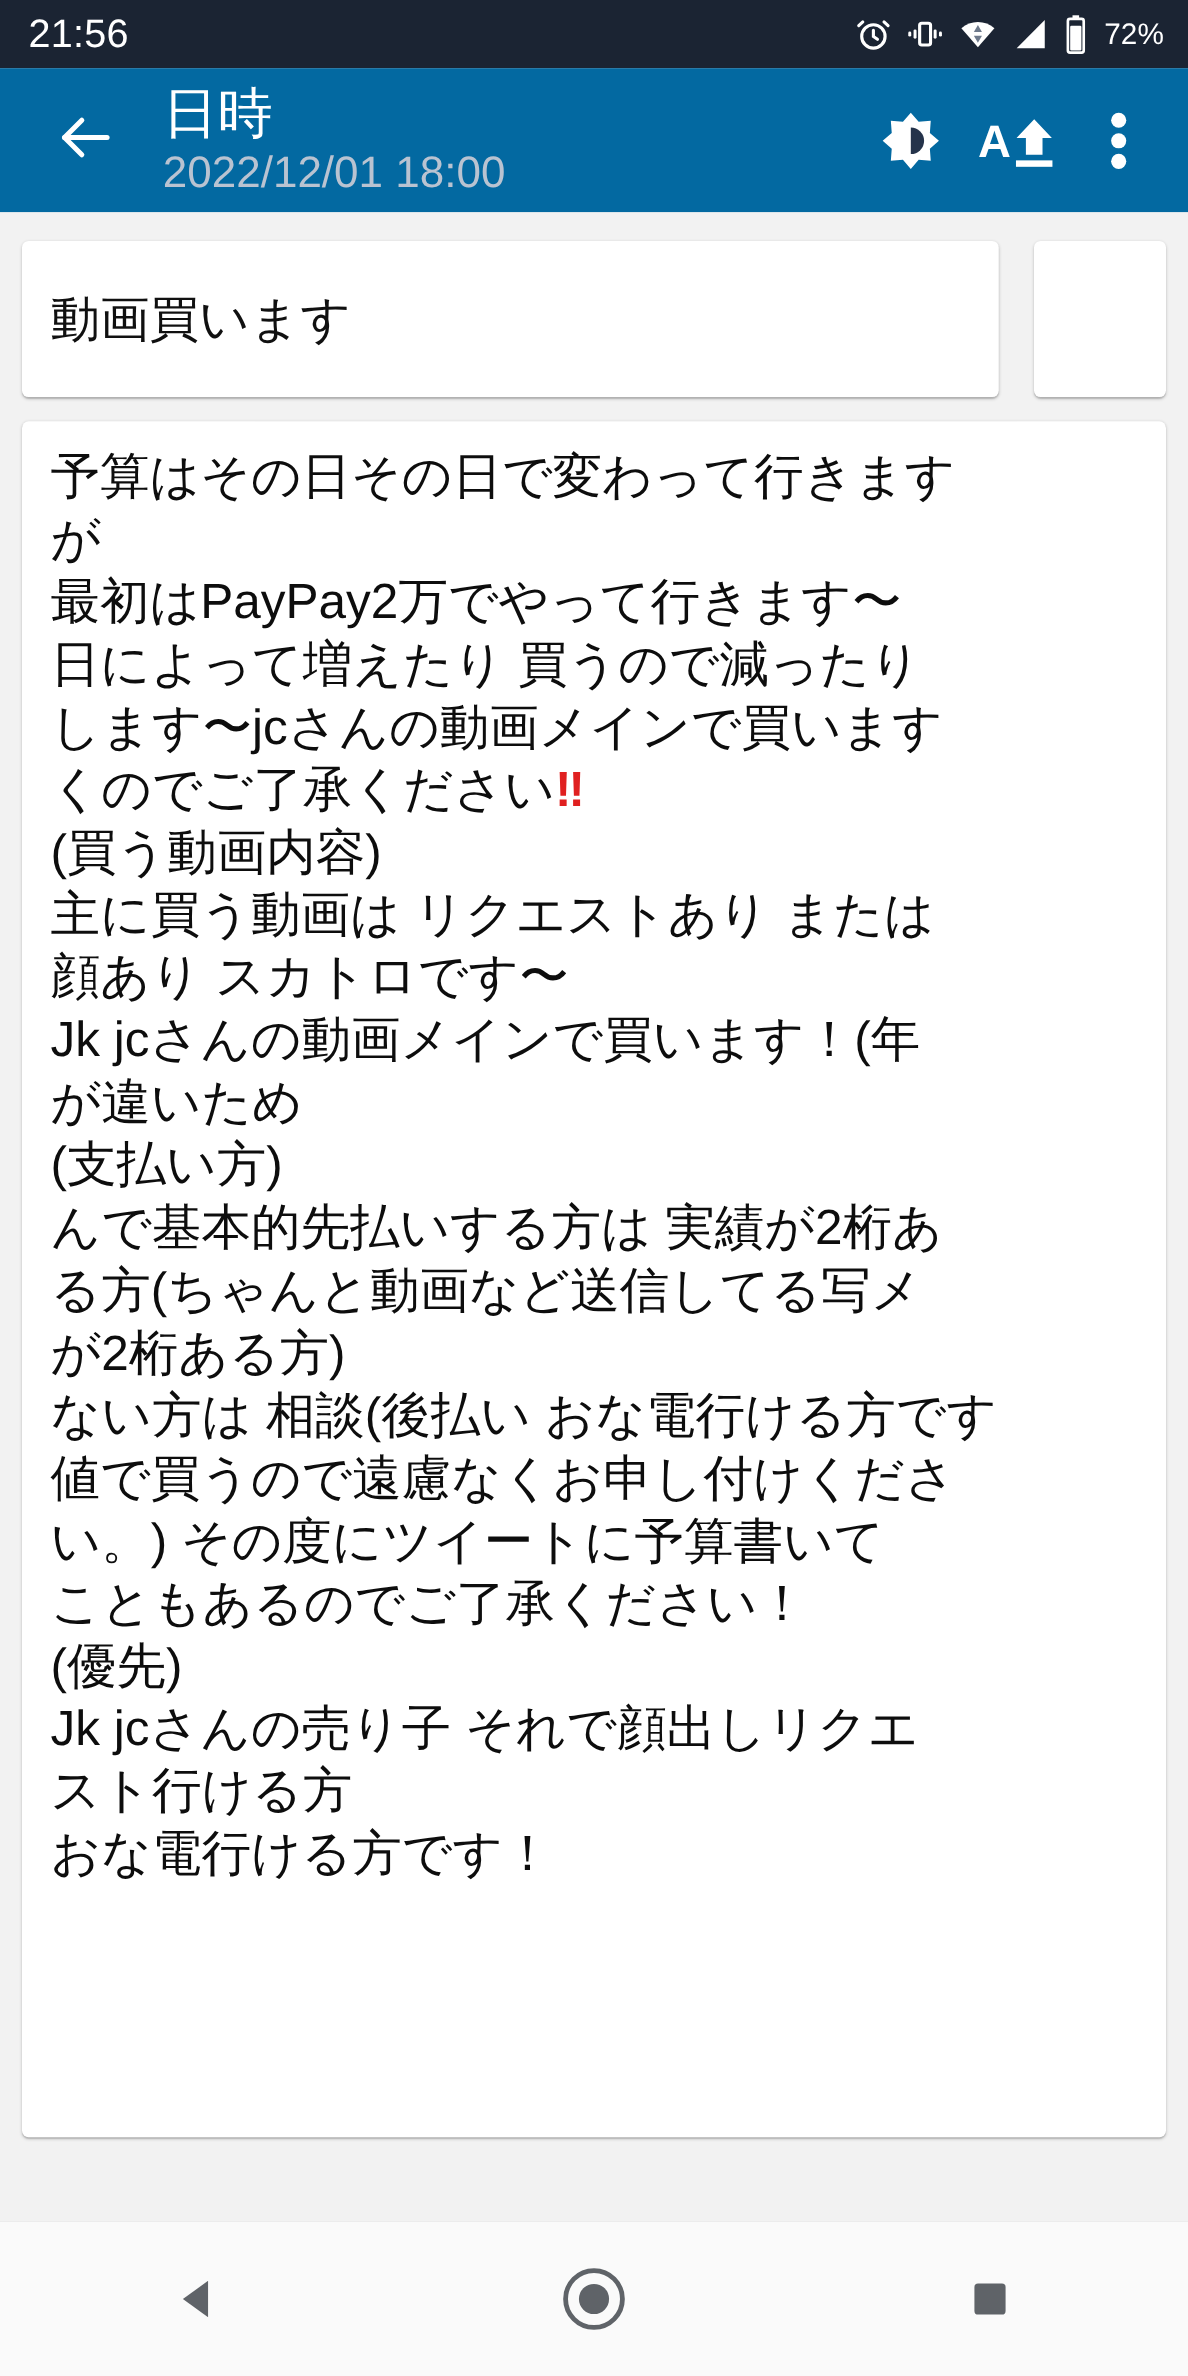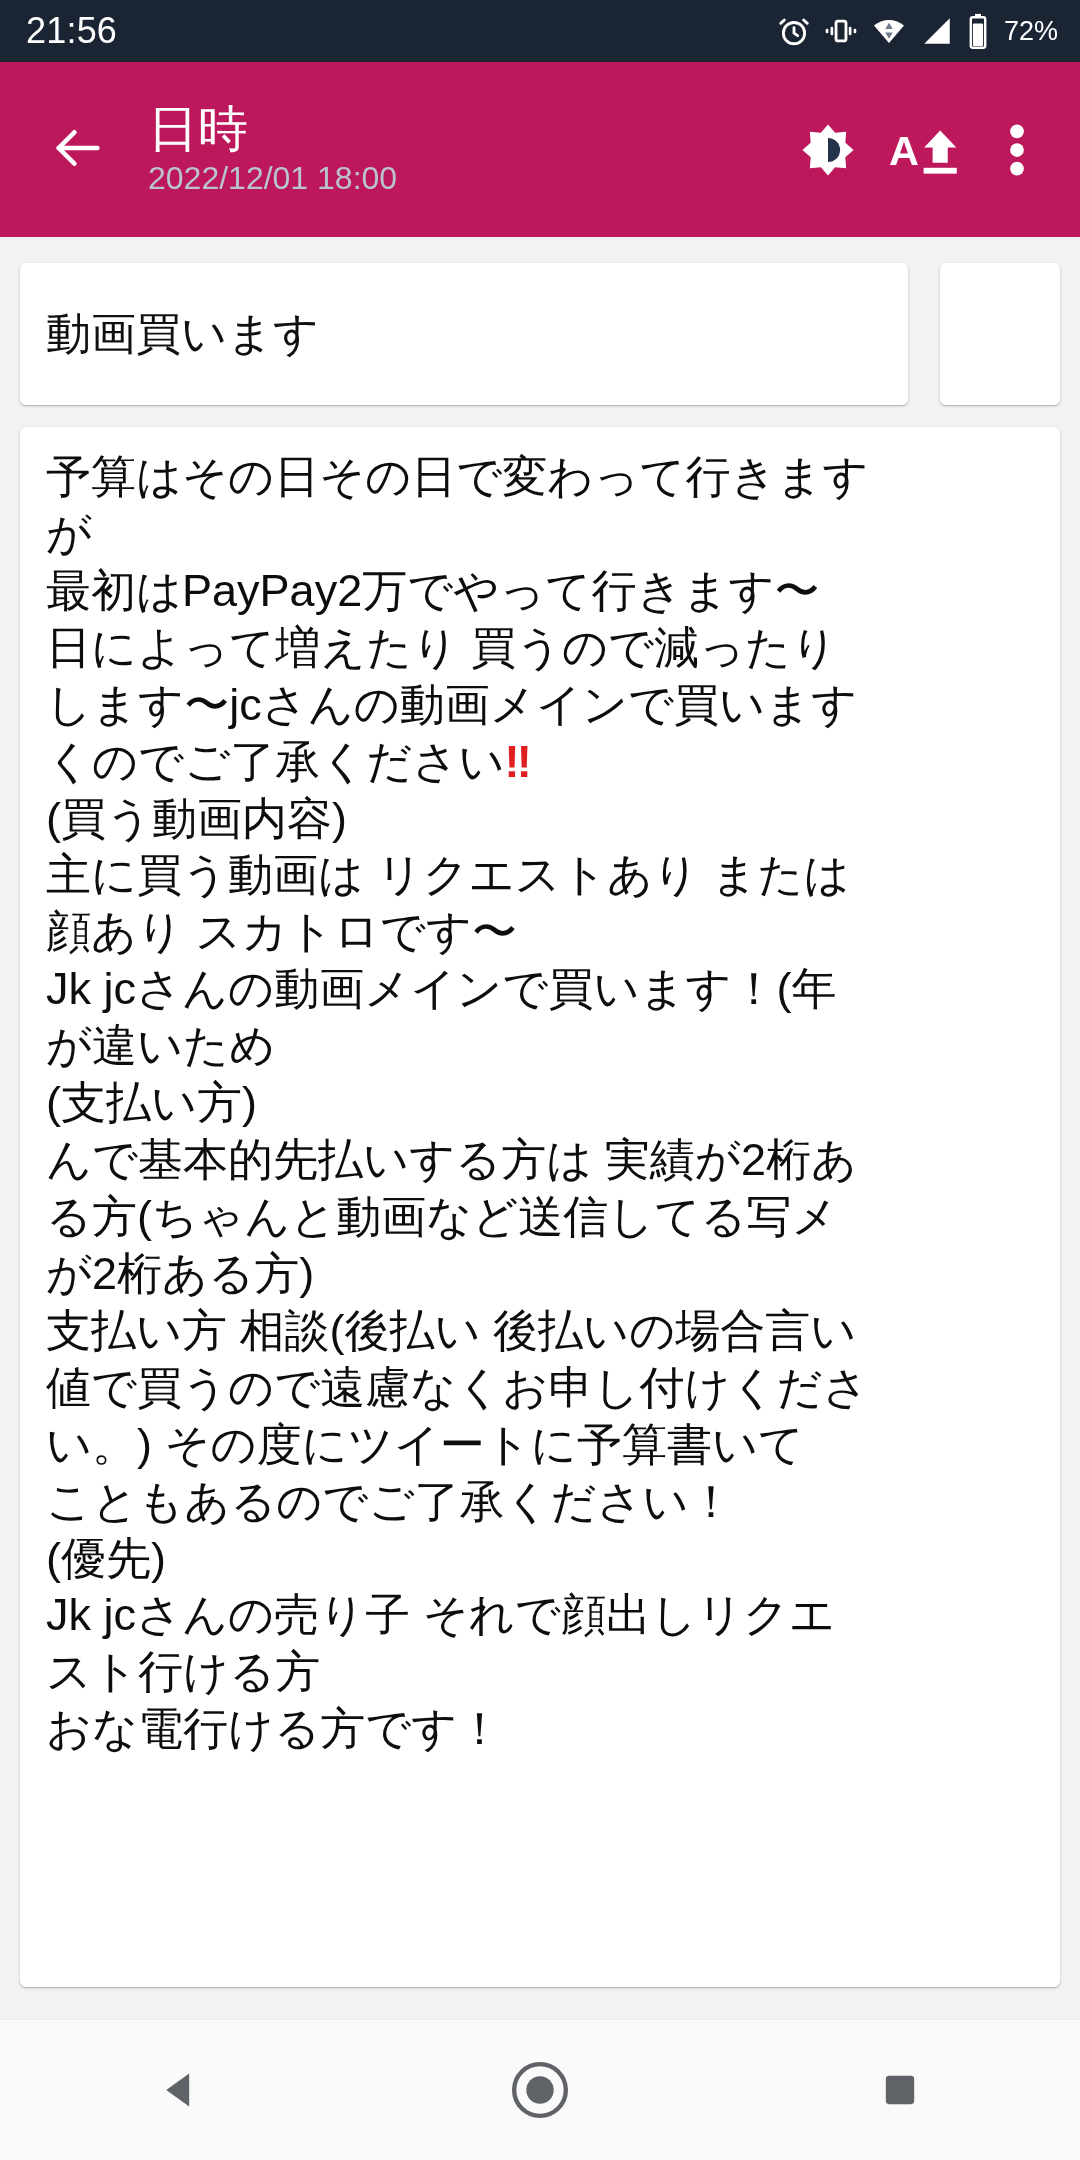--- a/index.html
+++ b/index.html
@@ -46,22 +46,22 @@
   }
   .status-icons svg { display: block; }
   .battery-pct {
     font-size: 27px;
     line-height: 1;
     margin-left: 2px;
   }
 
   
   .app-bar {
-    height: 175px;
-    background: #be185d;
+    height: 131px;
+    background: #0369a1;
     display: flex;
     align-items: center;
     padding: 0 26px 0 30px;
     box-sizing: border-box;
     flex: 0 0 auto;
   }
   .back-btn {
     width: 96px;
     height: 96px;
     display: flex;
@@ -79,21 +79,21 @@
   }
   .app-title {
     color: #ffffff;
     font-size: 50px;
     line-height: 1.08;
     white-space: nowrap;
     overflow: hidden;
   }
   .app-subtitle {
     color: #b9c3d1;
-    font-size: 32px;
+    font-size: 40px;
     line-height: 1.15;
     margin-top: 4px;
     white-space: nowrap;
     overflow: hidden;
   }
   .bar-actions {
     display: flex;
     align-items: center;
     gap: 4px;
     flex: 0 0 auto;
@@ -303,21 +303,21 @@
 <span>くのでご了承ください</span><span class="emph">‼</span>
 <span>(買う動画内容)</span>
 <span>主に買う動画は リクエストあり または</span>
 <span>顔あり スカトロです〜</span>
 <span>Jk jcさんの動画メインで買います！(年</span>
 <span>が違いため</span>
 <span>(支払い方)</span>
 <span>んで基本的先払いする方は 実績が2桁あ</span>
 <span>る方(ちゃんと動画など送信してる写メ</span>
 <span>が2桁ある方)</span>
-<span>支払い方 相談(後払い 後払いの場合言い</span>
+<span>ない方は 相談(後払い おな電行ける方です</span>
 <span>値で買うので遠慮なくお申し付けくださ</span>
 <span>い。) その度にツイートに予算書いて</span>
 <span>こともあるのでご了承ください！</span>
 <span>(優先)</span>
 <span>Jk jcさんの売り子 それで顔出しリクエ</span>
 <span>スト行ける方</span>
 <span>おな電行ける方です！</span></div>
     </div>
 
   </div>

